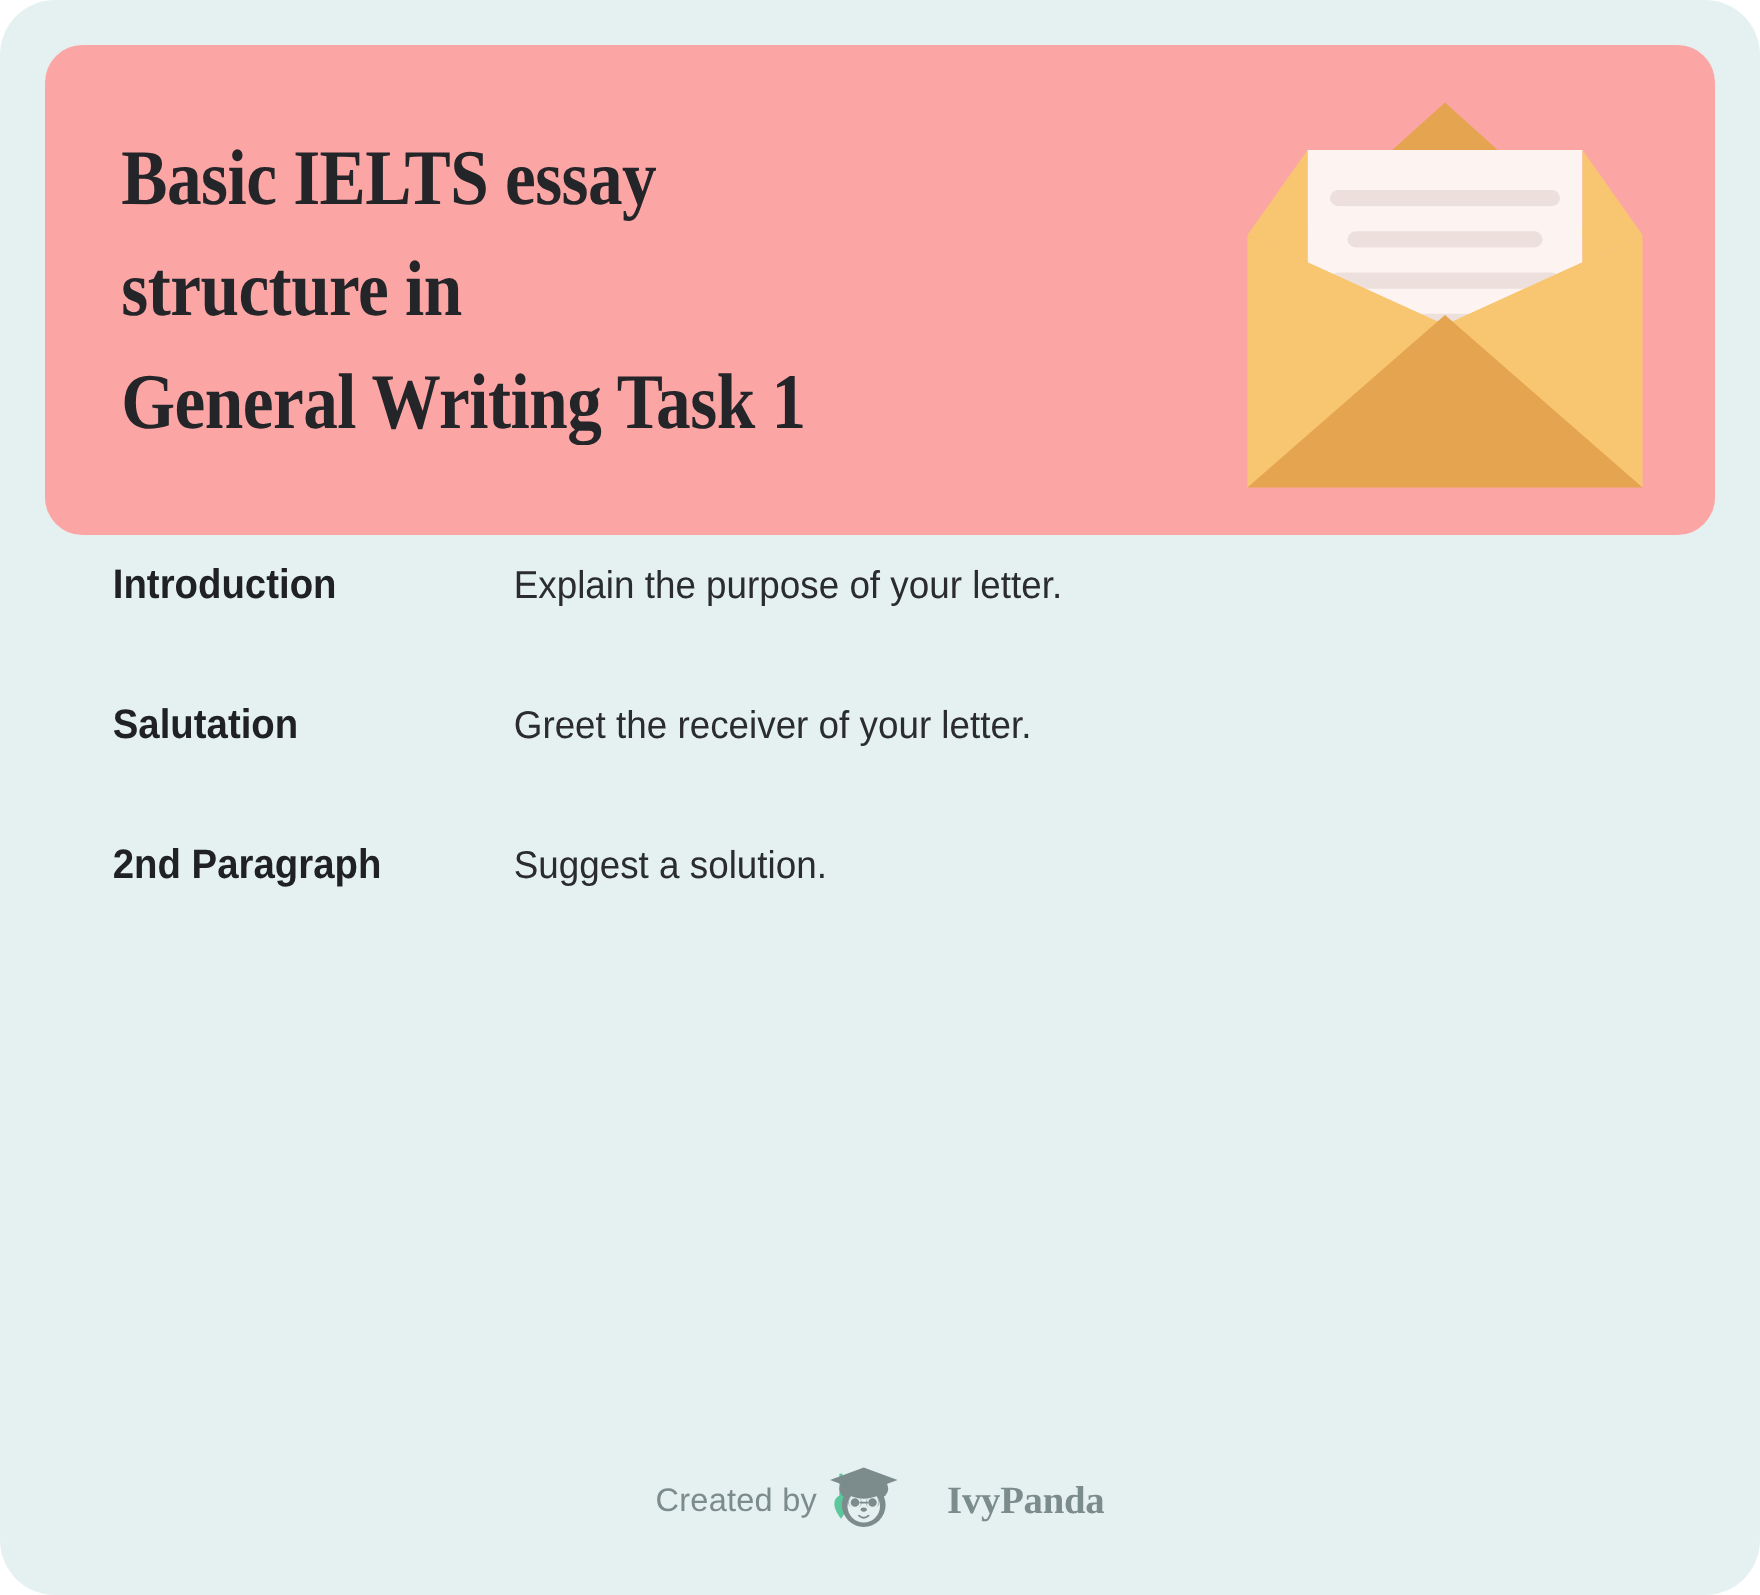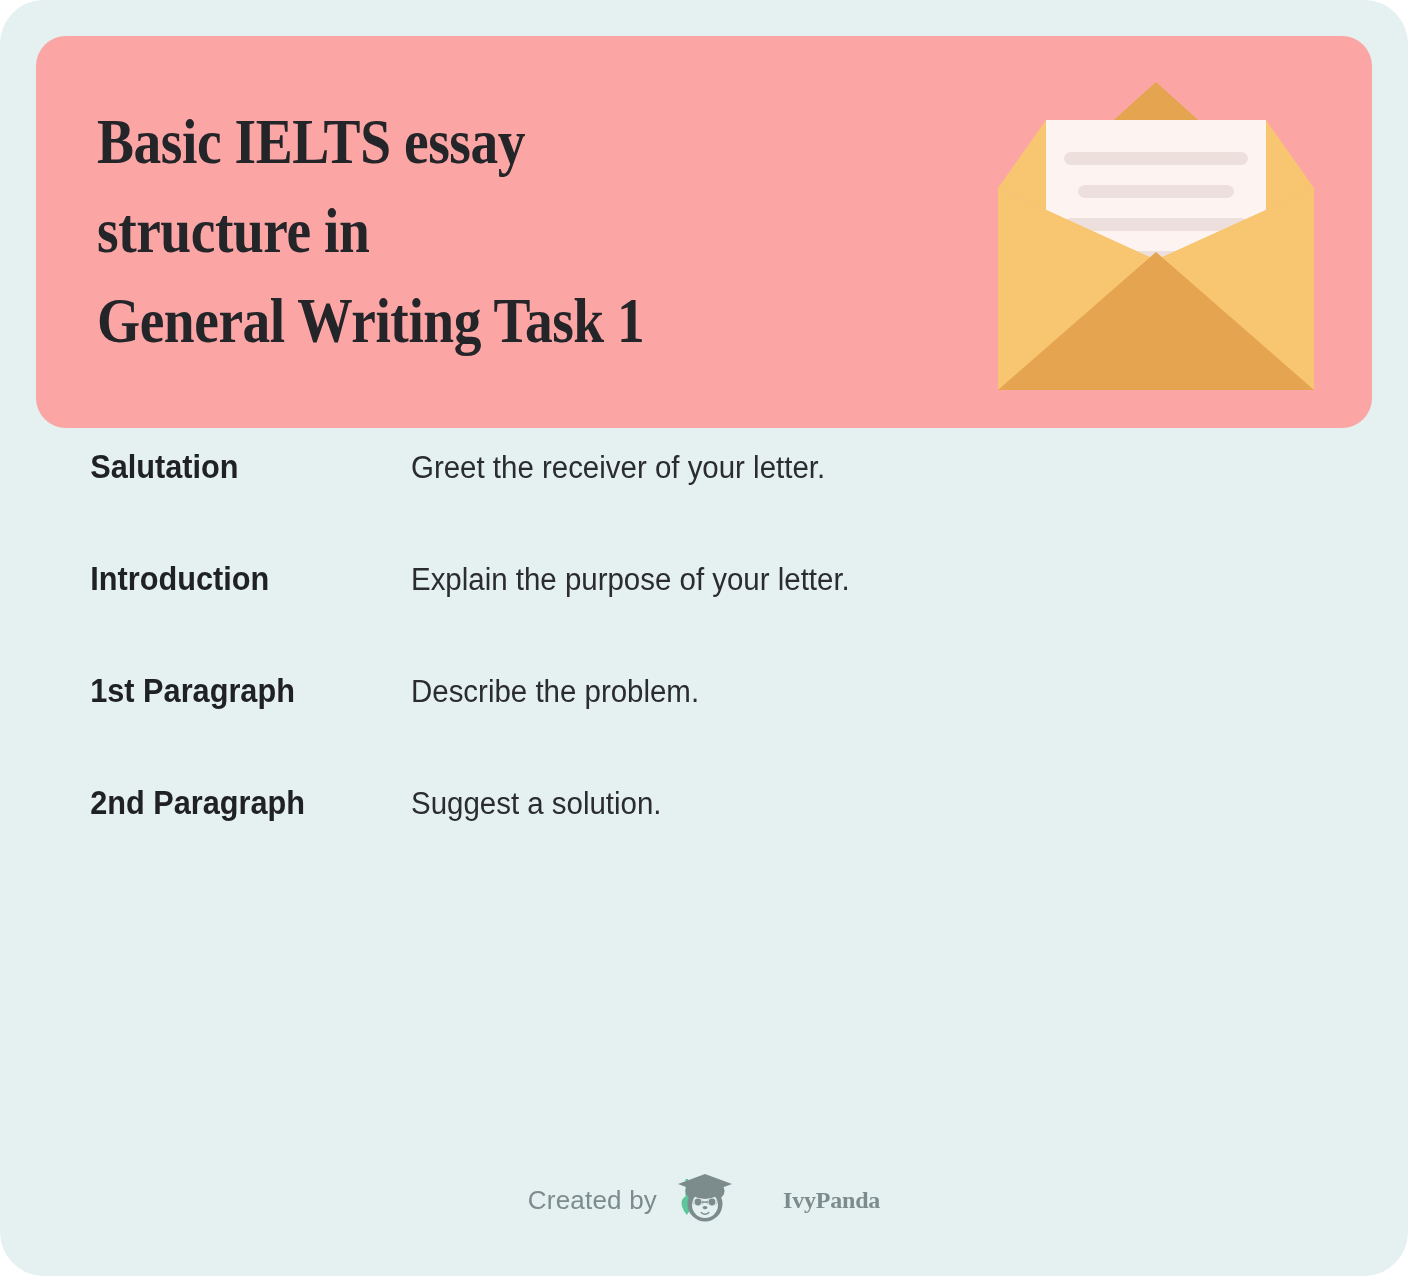--- a/index.html
+++ b/index.html
@@ -103,33 +103,33 @@
 
   
   .footer {
     position: absolute;
     left: 0;
     bottom: 48px;
     width: 1408px;
     display: flex;
     align-items: center;
     justify-content: center;
-    gap: 14px;
+    gap: 3px;
   }
   .footer-text {
     font-family: "Liberation Sans", sans-serif;
     font-size: 26px;
     color: #7C8B8B;
     letter-spacing: 0.2px;
   }
   .footer-logo { display: block; width: 62px; height: 56px; }
   .footer-brand {
     font-family: "Liberation Serif", "DejaVu Serif", serif;
     font-weight: 700;
-    font-size: 24px;
+    font-size: 31px;
     color: #7C8B8B;
     letter-spacing: -0.2px;
     margin-left: 36px;
   }
 </style>
 </head>
 <body>
 
 <div class="infographic">
 
@@ -157,33 +157,29 @@
         <polygon points="338,128 180,200 290,200 290,60" fill="#F8C670"></polygon>
 
         <polygon points="180,192 338,330 22,330" fill="#E5A44F"></polygon>
       </svg>
     </div>
   </div>
 
   <div class="rows">
 
     <div class="row">
+      <div class="row-label">Introduction</div>
+      <div class="row-desc">Explain the purpose of your letter.</div>
+    </div>
+
+    <div class="row">
       <div class="row-label">Salutation</div>
       <div class="row-desc">Greet the receiver of your letter.</div>
     </div>
 
-    <div class="row">
-      <div class="row-label">Introduction</div>
-      <div class="row-desc">Explain the purpose of your letter.</div>
-    </div>
-
-    <div class="row">
-      <div class="row-label">1st Paragraph</div>
-      <div class="row-desc">Describe the problem.</div>
-    </div>
 
     <div class="row">
       <div class="row-label">2nd Paragraph</div>
       <div class="row-desc">Suggest a solution.</div>
     </div>
 
 
 
   </div>
 

